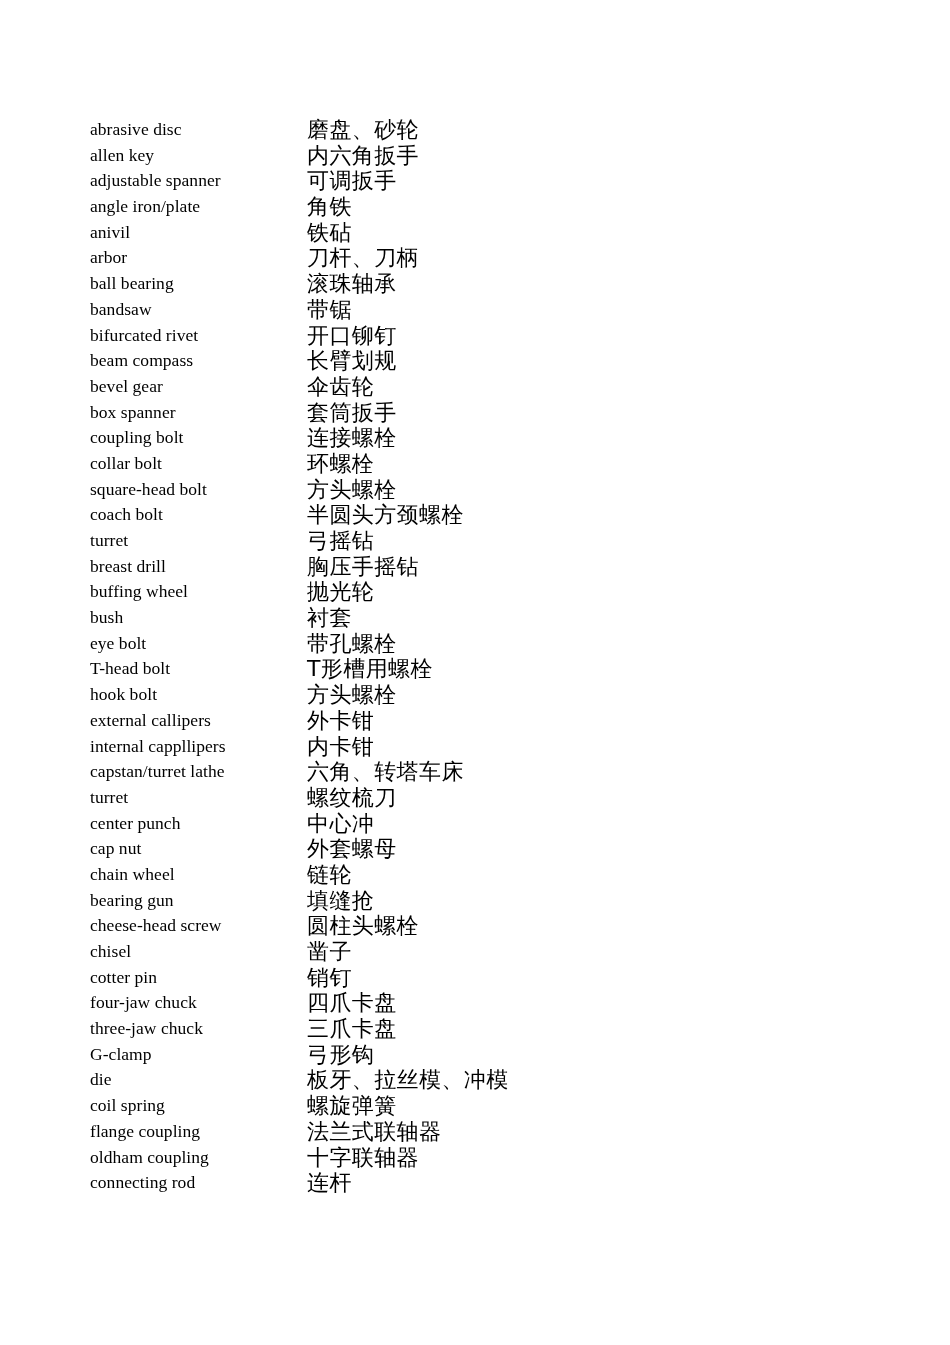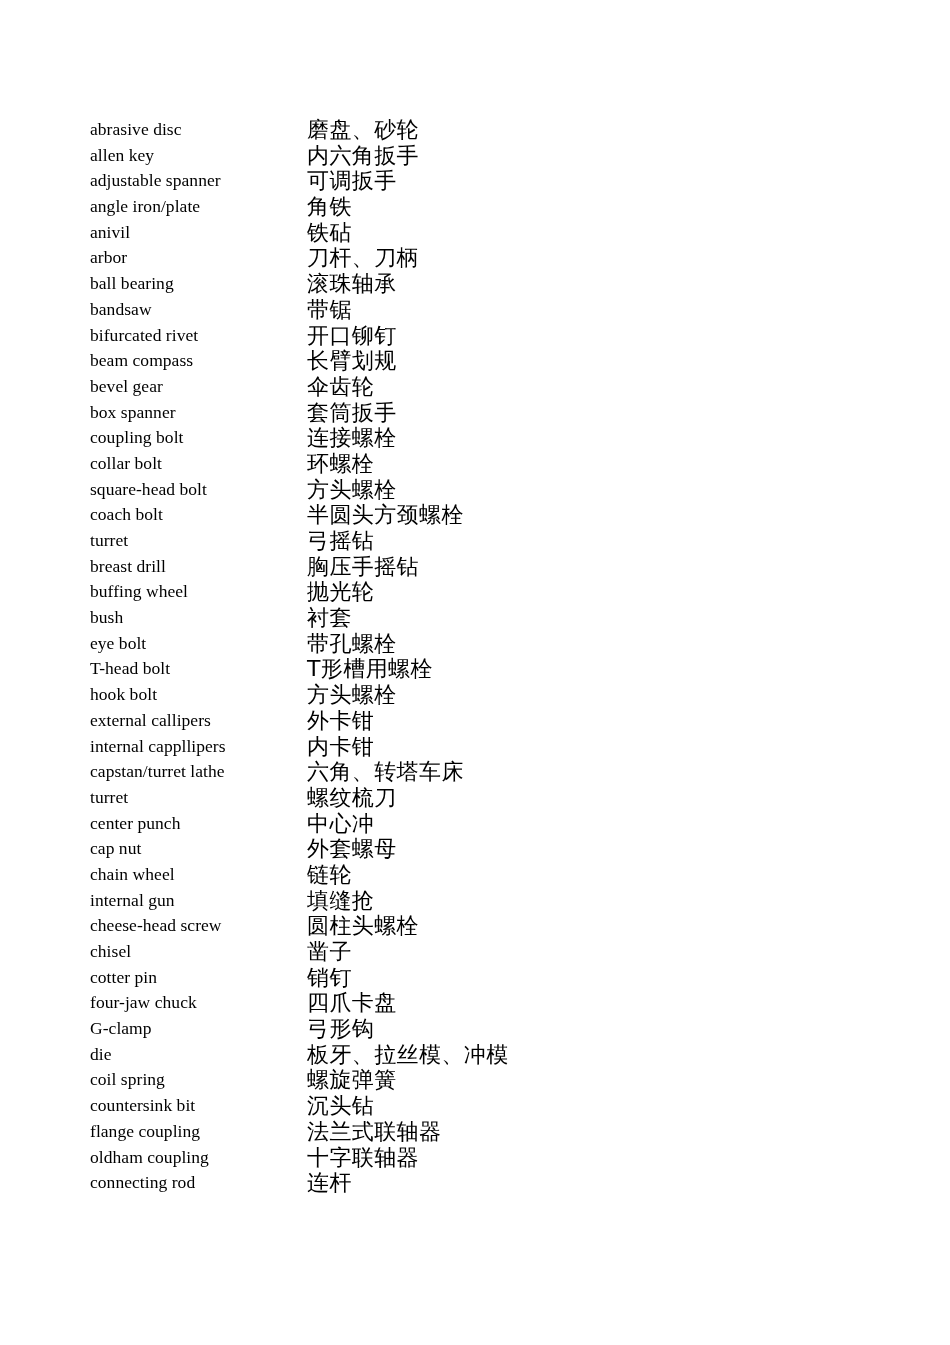--- a/index.html
+++ b/index.html
@@ -183,56 +183,56 @@
       </div>
       <div class="entry">
         <span class="term">cap nut</span>
         <span class="gloss">外套螺母</span>
       </div>
       <div class="entry">
         <span class="term">chain wheel</span>
         <span class="gloss">链轮</span>
       </div>
       <div class="entry">
-        <span class="term">internal gun</span>
+        <span class="term">bearing gun</span>
         <span class="gloss">填缝抢</span>
       </div>
       <div class="entry">
         <span class="term">cheese-head screw</span>
         <span class="gloss">圆柱头螺栓</span>
       </div>
       <div class="entry">
         <span class="term">chisel</span>
         <span class="gloss">凿子</span>
       </div>
       <div class="entry">
         <span class="term">cotter pin</span>
         <span class="gloss">销钉</span>
       </div>
       <div class="entry">
         <span class="term">four-jaw chuck</span>
         <span class="gloss">四爪卡盘</span>
       </div>
       <div class="entry">
+        <span class="term">three-jaw chuck</span>
+        <span class="gloss">三爪卡盘</span>
+      </div>
+      <div class="entry">
         <span class="term">G-clamp</span>
         <span class="gloss">弓形钩</span>
       </div>
       <div class="entry">
         <span class="term">die</span>
         <span class="gloss">板牙、拉丝模、冲模</span>
       </div>
       <div class="entry">
         <span class="term">coil spring</span>
         <span class="gloss">螺旋弹簧</span>
       </div>
       <div class="entry">
-        <span class="term">countersink bit</span>
-        <span class="gloss">沉头钻</span>
-      </div>
-      <div class="entry">
         <span class="term">flange coupling</span>
         <span class="gloss">法兰式联轴器</span>
       </div>
       <div class="entry">
         <span class="term">oldham coupling</span>
         <span class="gloss">十字联轴器</span>
       </div>
       <div class="entry">
         <span class="term">connecting rod</span>
         <span class="gloss">连杆</span>

